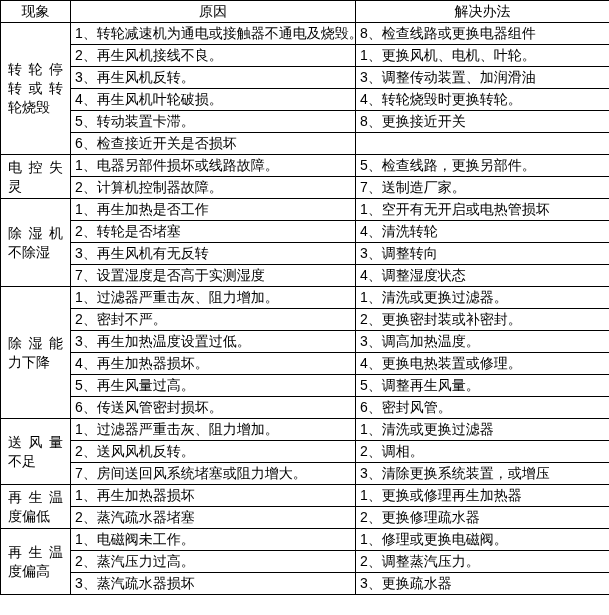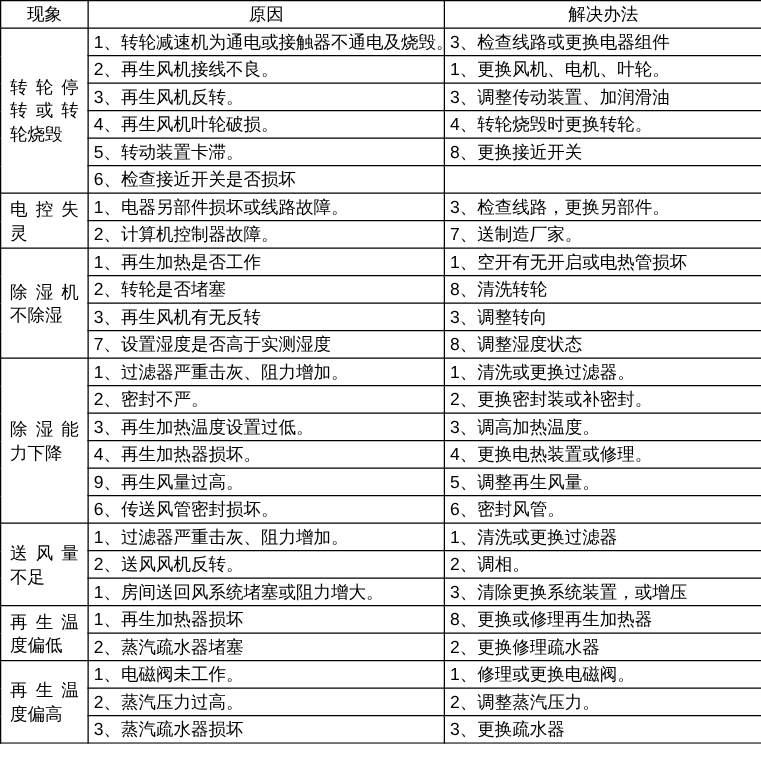--- a/index.html
+++ b/index.html
@@ -57,21 +57,21 @@
     <tr>
       <th>现象</th>
       <th>原因</th>
       <th>解决办法</th>
     </tr>
   </thead>
   <tbody id="table-body">
       <tr>
         <td class="phenomenon-cell" rowspan="6">转轮停转或转轮烧毁</td>
         <td class="cause-cell">1、转轮减速机为通电或接触器不通电及烧毁。</td>
-        <td class="solution-cell">3、检查线路或更换电器组件</td>
+        <td class="solution-cell">8、检查线路或更换电器组件</td>
       </tr>
       <tr>
         <td class="cause-cell">2、再生风机接线不良。</td>
         <td class="solution-cell">1、更换风机、电机、叶轮。</td>
       </tr>
       <tr>
         <td class="cause-cell">3、再生风机反转。</td>
         <td class="solution-cell">3、调整传动装置、加润滑油</td>
       </tr>
       <tr>
@@ -82,85 +82,85 @@
         <td class="cause-cell">5、转动装置卡滞。</td>
         <td class="solution-cell">8、更换接近开关</td>
       </tr>
       <tr>
         <td class="cause-cell">6、检查接近开关是否损坏</td>
         <td class="solution-cell"></td>
       </tr>
       <tr>
         <td class="phenomenon-cell" rowspan="2">电控失灵</td>
         <td class="cause-cell">1、电器另部件损坏或线路故障。</td>
-        <td class="solution-cell">3、检查线路，更换另部件。</td>
+        <td class="solution-cell">5、检查线路，更换另部件。</td>
       </tr>
       <tr>
         <td class="cause-cell">2、计算机控制器故障。</td>
         <td class="solution-cell">7、送制造厂家。</td>
       </tr>
       <tr>
         <td class="phenomenon-cell" rowspan="4">除湿机不除湿</td>
         <td class="cause-cell">1、再生加热是否工作</td>
         <td class="solution-cell">1、空开有无开启或电热管损坏</td>
       </tr>
       <tr>
         <td class="cause-cell">2、转轮是否堵塞</td>
-        <td class="solution-cell">8、清洗转轮</td>
+        <td class="solution-cell">4、清洗转轮</td>
       </tr>
       <tr>
         <td class="cause-cell">3、再生风机有无反转</td>
         <td class="solution-cell">3、调整转向</td>
       </tr>
       <tr>
         <td class="cause-cell">7、设置湿度是否高于实测湿度</td>
-        <td class="solution-cell">8、调整湿度状态</td>
+        <td class="solution-cell">4、调整湿度状态</td>
       </tr>
       <tr>
         <td class="phenomenon-cell" rowspan="6">除湿能力下降</td>
         <td class="cause-cell">1、过滤器严重击灰、阻力增加。</td>
         <td class="solution-cell">1、清洗或更换过滤器。</td>
       </tr>
       <tr>
         <td class="cause-cell">2、密封不严。</td>
         <td class="solution-cell">2、更换密封装或补密封。</td>
       </tr>
       <tr>
         <td class="cause-cell">3、再生加热温度设置过低。</td>
         <td class="solution-cell">3、调高加热温度。</td>
       </tr>
       <tr>
         <td class="cause-cell">4、再生加热器损坏。</td>
         <td class="solution-cell">4、更换电热装置或修理。</td>
       </tr>
       <tr>
-        <td class="cause-cell">9、再生风量过高。</td>
+        <td class="cause-cell">5、再生风量过高。</td>
         <td class="solution-cell">5、调整再生风量。</td>
       </tr>
       <tr>
         <td class="cause-cell">6、传送风管密封损坏。</td>
         <td class="solution-cell">6、密封风管。</td>
       </tr>
       <tr>
         <td class="phenomenon-cell" rowspan="3">送风量不足</td>
         <td class="cause-cell">1、过滤器严重击灰、阻力增加。</td>
         <td class="solution-cell">1、清洗或更换过滤器</td>
       </tr>
       <tr>
         <td class="cause-cell">2、送风风机反转。</td>
         <td class="solution-cell">2、调相。</td>
       </tr>
       <tr>
-        <td class="cause-cell">1、房间送回风系统堵塞或阻力增大。</td>
+        <td class="cause-cell">7、房间送回风系统堵塞或阻力增大。</td>
         <td class="solution-cell">3、清除更换系统装置，或增压</td>
       </tr>
       <tr>
         <td class="phenomenon-cell" rowspan="2">再生温度偏低</td>
         <td class="cause-cell">1、再生加热器损坏</td>
-        <td class="solution-cell">8、更换或修理再生加热器</td>
+        <td class="solution-cell">1、更换或修理再生加热器</td>
       </tr>
       <tr>
         <td class="cause-cell">2、蒸汽疏水器堵塞</td>
         <td class="solution-cell">2、更换修理疏水器</td>
       </tr>
       <tr>
         <td class="phenomenon-cell" rowspan="3">再生温度偏高</td>
         <td class="cause-cell">1、电磁阀未工作。</td>
         <td class="solution-cell">1、修理或更换电磁阀。</td>
       </tr>

